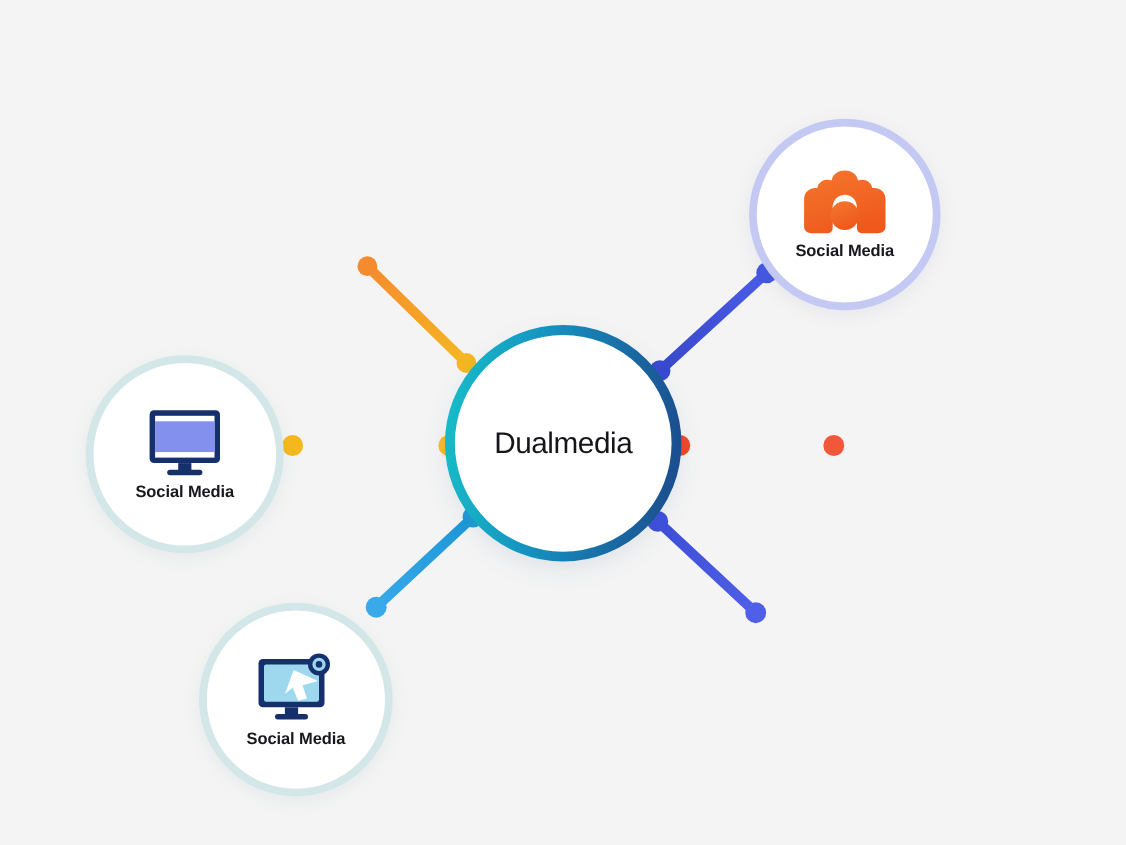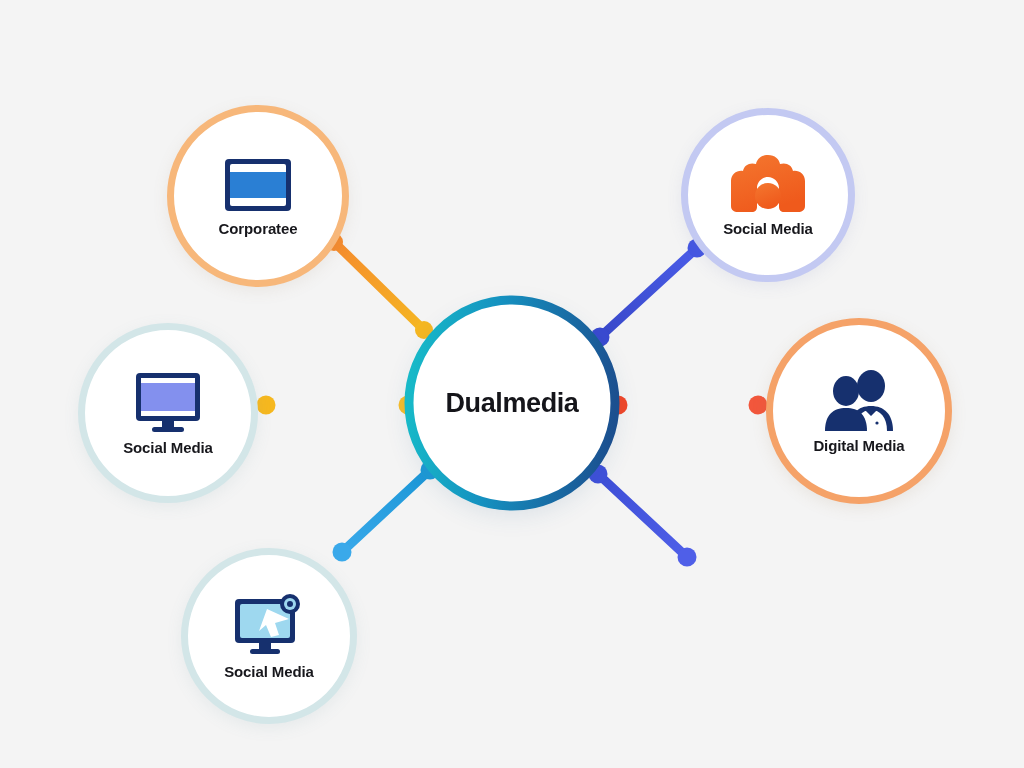--- a/index.html
+++ b/index.html
@@ -91,21 +91,21 @@
   #hub-ring {
     position: absolute;
     left: -8px;
     top: -8px;
     width: 222px;
     height: 222px;
   }
   #hub-label {
     position: relative;
     font-size: 27px;
-    font-weight: bold;
+    font-weight: normal;
     color: #15151a;
     letter-spacing: -0.4px;
   }
 </style>
 </head>
 <body>
 
 <div id="diagram-root">
 
   <svg id="edge-layer" viewBox="0 0 1024 768" xmlns="http://www.w3.org/2000/svg">
@@ -179,30 +179,20 @@
     </g>
   </svg>
 
   <div id="hub">
     <svg id="hub-ring" viewBox="0 0 222 222" xmlns="http://www.w3.org/2000/svg">
       <circle cx="111" cy="111" r="103" fill="none" stroke="url(#g-hubring)" stroke-width="9"></circle>
     </svg>
     <span id="hub-label">Dualmedia</span>
   </div>
 
-  <div class="node node-tl">
-    <span class="node-icon">
-      <svg width="72" height="58" viewBox="0 0 72 58" xmlns="http://www.w3.org/2000/svg">
-        <rect x="3" y="3" width="66" height="52" rx="4" fill="#16306e"></rect>
-        <rect x="8" y="8" width="56" height="42" rx="2" fill="#ffffff"></rect>
-        <rect x="8" y="16" width="56" height="26" fill="#2a7fd4"></rect>
-      </svg>
-    </span>
-    <span class="node-label">Corporatee</span>
-  </div>
 
   <div class="node node-tr">
     <span class="node-icon">
       <svg width="88" height="60" viewBox="0 0 88 60" xmlns="http://www.w3.org/2000/svg">
         <defs>
           <linearGradient id="arch-grad" x1="0" y1="0" x2="0.4" y2="1">
             <stop offset="0%" stop-color="#f4772f"></stop>
             <stop offset="100%" stop-color="#ef5a1c"></stop>
           </linearGradient>
         </defs>
@@ -231,36 +221,20 @@
         <rect x="4" y="2" width="64" height="48" rx="4" fill="#16306e"></rect>
         <rect x="9" y="7" width="54" height="38" fill="#ffffff"></rect>
         <rect x="9" y="12" width="54" height="28" fill="#8390ee"></rect>
         <rect x="30" y="50" width="12" height="7" fill="#16306e"></rect>
         <rect x="20" y="56" width="32" height="5" rx="2.5" fill="#16306e"></rect>
       </svg>
     </span>
     <span class="node-label">Social Media</span>
   </div>
 
-  <div class="node node-r">
-    <span class="node-icon">
-      <svg width="80" height="62" viewBox="0 0 80 62" xmlns="http://www.w3.org/2000/svg">
-
-        <ellipse cx="52" cy="17" rx="14" ry="16" fill="#16306e"></ellipse>
-        <path d="M30 62 C30 45 39 37 52 37 C65 37 74 45 74 62 Z" fill="#16306e"></path>
-        <path d="M36 62 C36 48 43 41 52 41 C61 41 68 48 68 62 Z" fill="#ffffff"></path>
-        <path d="M45 40 L52 47 L59 40 L56 38 L52 41 L48 38 Z" fill="#16306e"></path>
-        <circle cx="58" cy="54" r="1.6" fill="#16306e"></circle>
-
-        <ellipse cx="27" cy="22" rx="13" ry="15" fill="#16306e"></ellipse>
-        <path d="M6 62 C6 46 14 39 27 39 C40 39 48 46 48 62 Z" fill="#16306e"></path>
-      </svg>
-    </span>
-    <span class="node-label">Digital Media</span>
-  </div>
 
   <div class="node node-bl">
     <span class="node-icon">
       <svg width="76" height="64" viewBox="0 0 76 64" xmlns="http://www.w3.org/2000/svg">
         <rect x="4" y="6" width="60" height="44" rx="4" fill="#16306e"></rect>
         <rect x="9" y="11" width="50" height="34" rx="2" fill="#9ed8ef"></rect>
         <path d="M36 16 L58 26 L44 30 L48 42 L40 44 L35 32 L28 38 Z" fill="#ffffff"></path>
         <rect x="28" y="50" width="12" height="7" fill="#16306e"></rect>
         <rect x="19" y="56" width="30" height="5" rx="2.5" fill="#16306e"></rect>
         <circle cx="59" cy="11" r="10" fill="#16306e"></circle>

